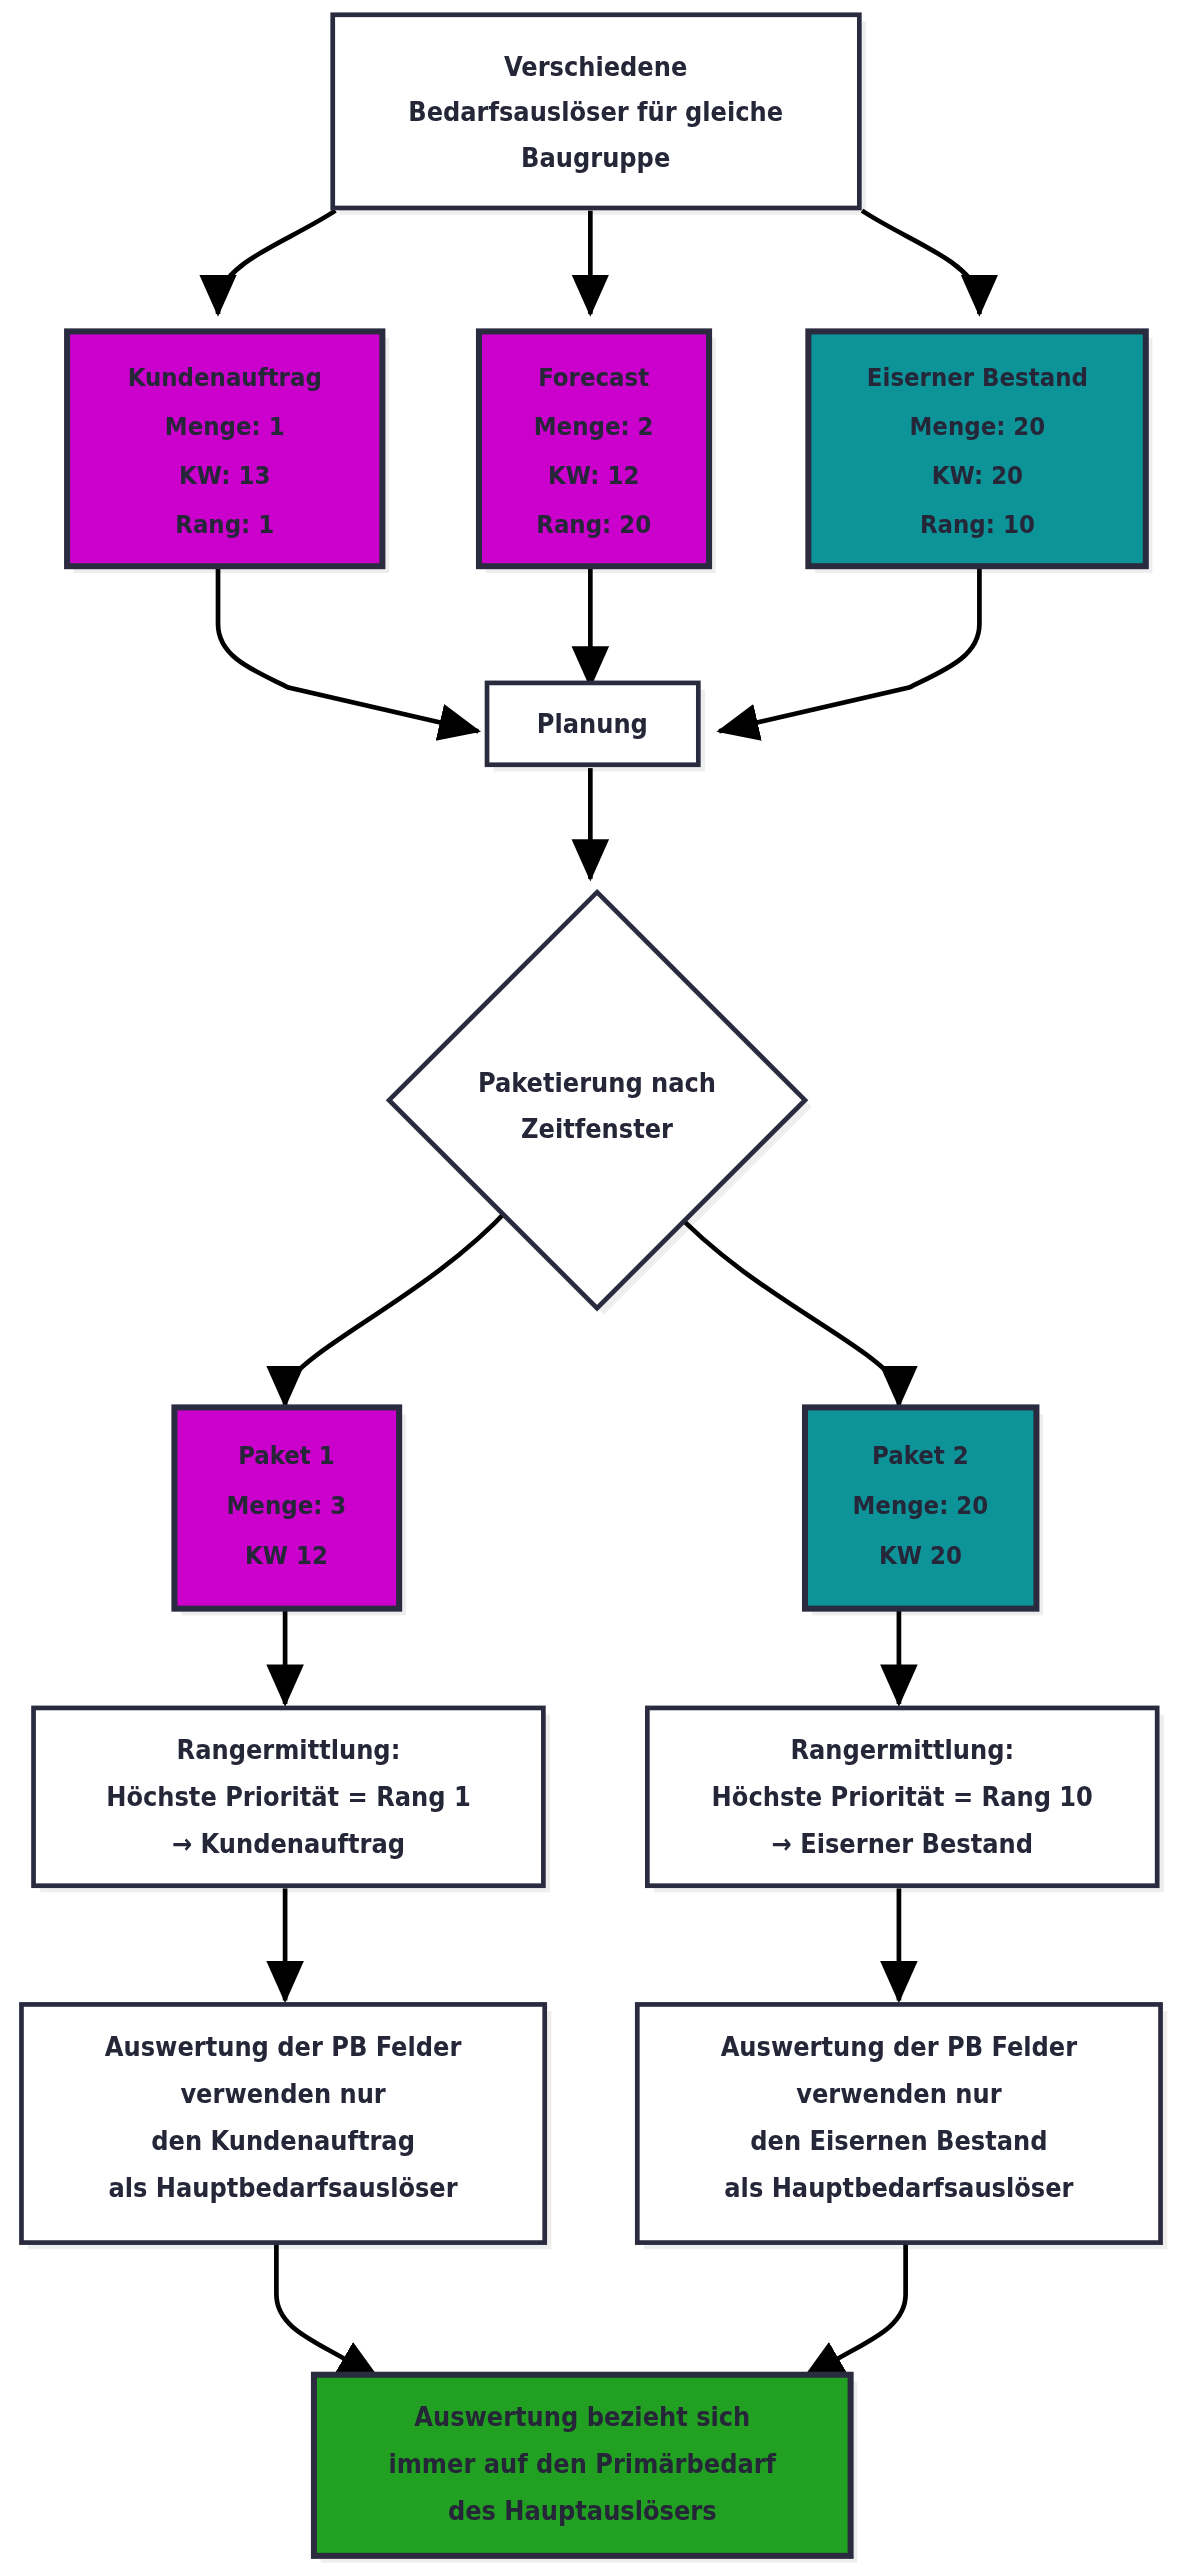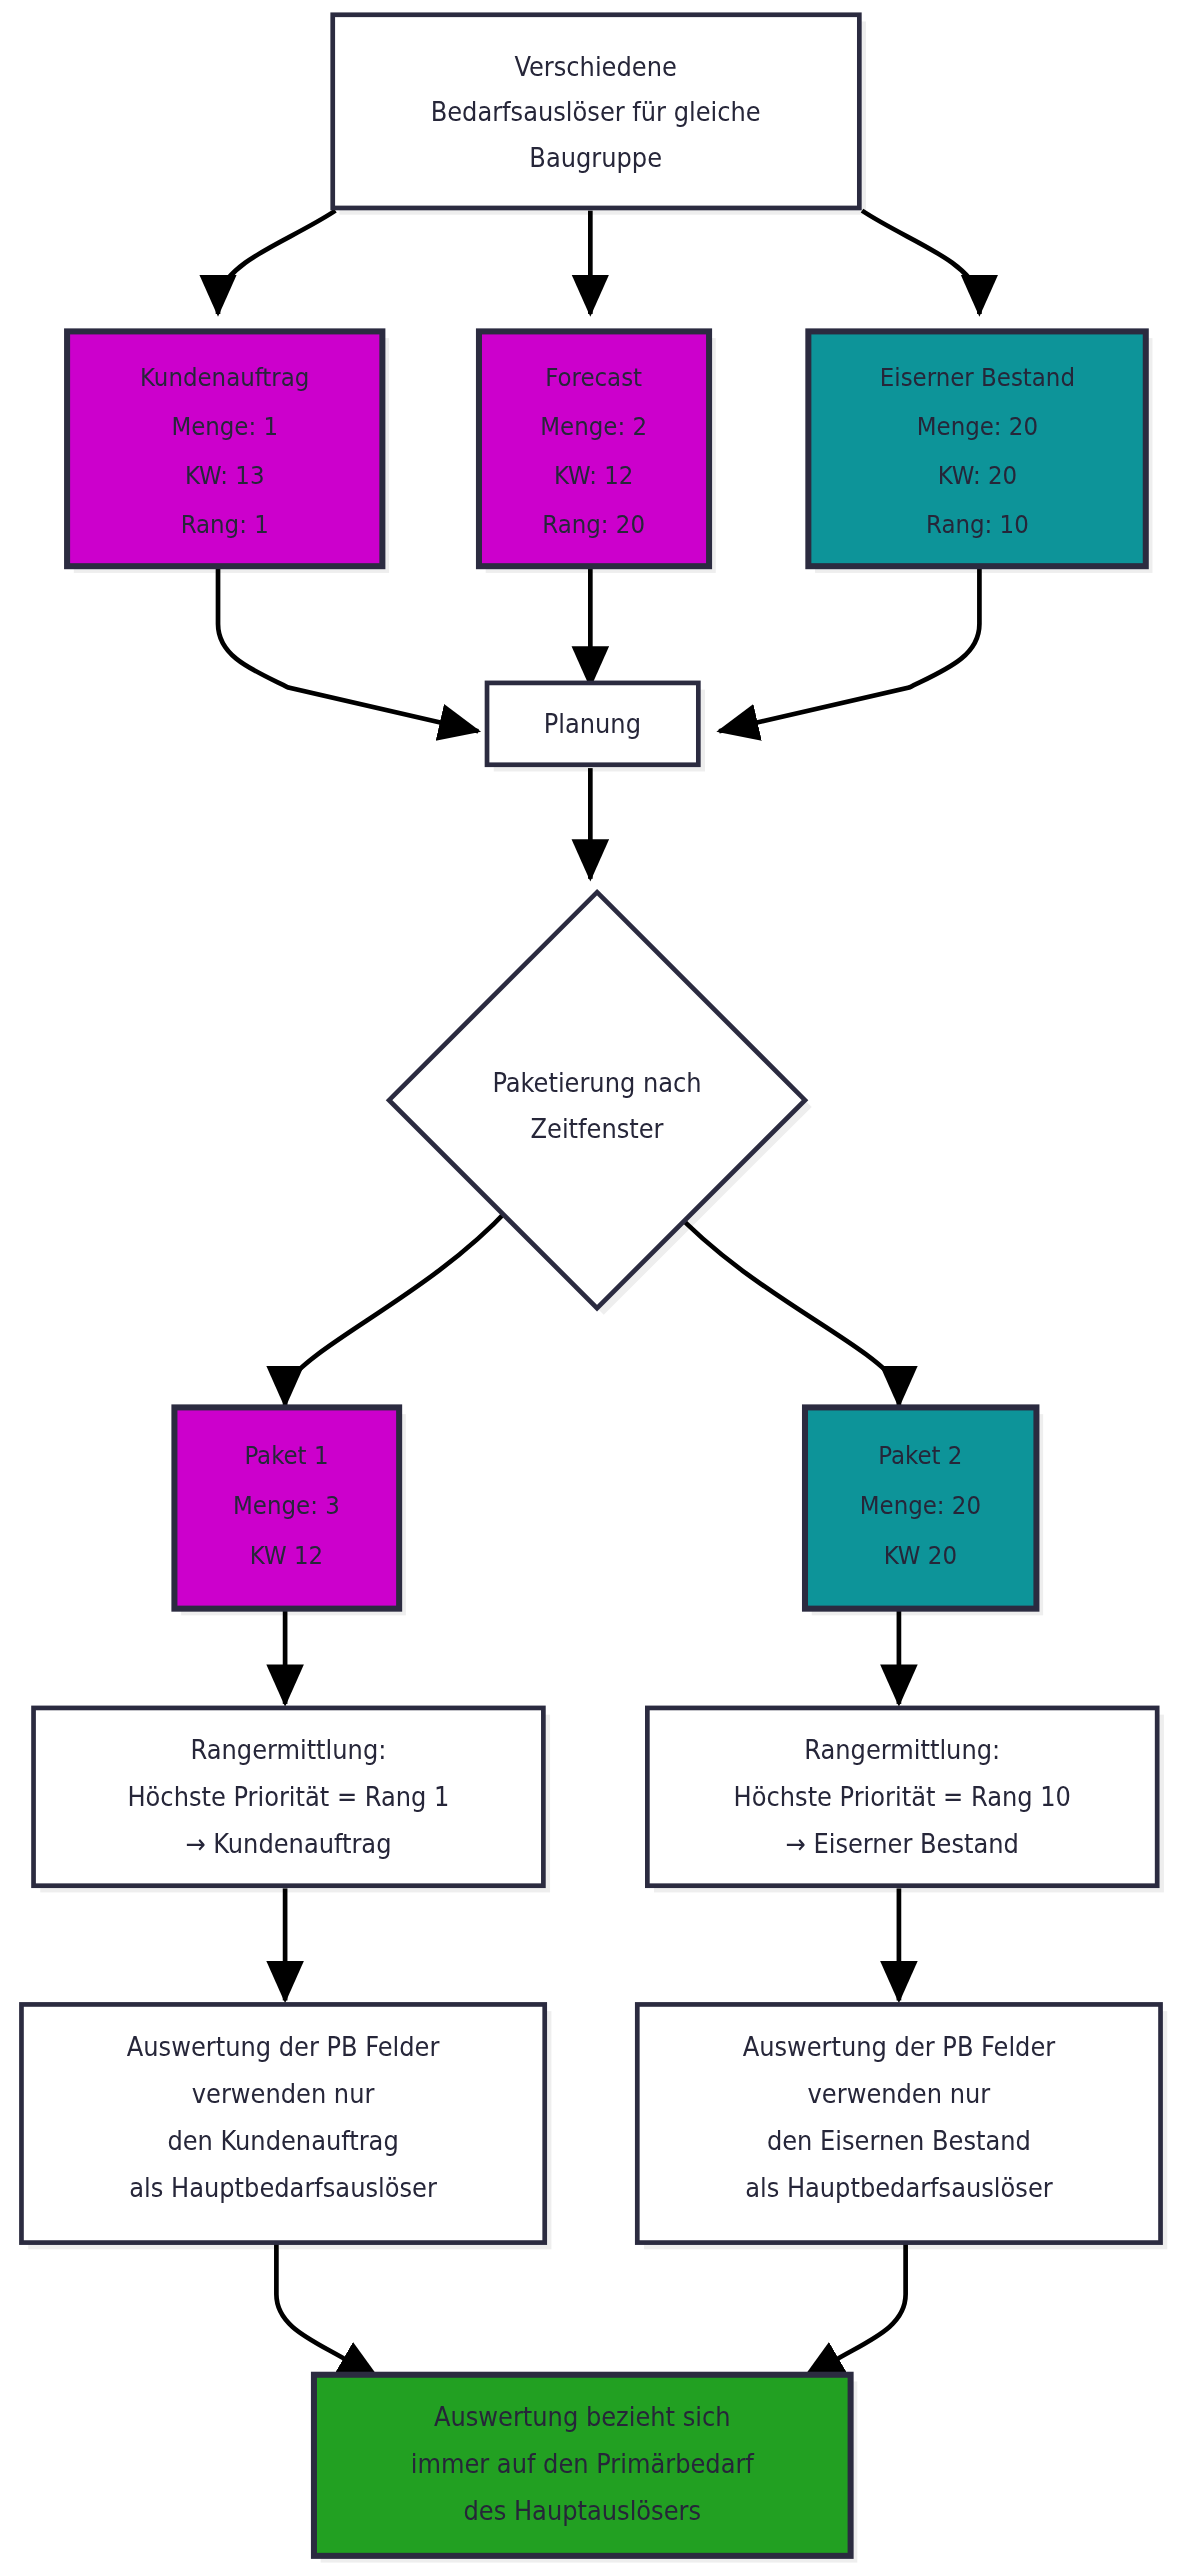--- a/index.html
+++ b/index.html
@@ -1,18 +1,18 @@
 <!DOCTYPE html>
 <html style="font-size:10.7px"><head>
 <meta charset="utf-8">
 <style>
   html,body{margin:0;padding:0;background:#ffffff;}
   body{width:1182px;height:2576px;position:relative;overflow:hidden;
        font-family:"DejaVu Sans Condensed","Liberation Sans",sans-serif;}
-  #stage{position:absolute;inset:0;width:1182px;height:2576px;}
+  #stage{position:absolute;inset:0;width:1182px;height:2576px;font-weight:bold;}
   svg#diagram{position:absolute;top:0;left:0;width:1182px;height:2576px;display:block;}
   .node-text{ font-family:"DejaVu Sans Condensed","Liberation Sans",sans-serif;
               fill:#262639; text-anchor:middle; }
   .t-lg{ font-size:40px; }
   .t-md{ font-size:38px; }
 </style>
 </head>
 <body>
 
 <div id="stage">

